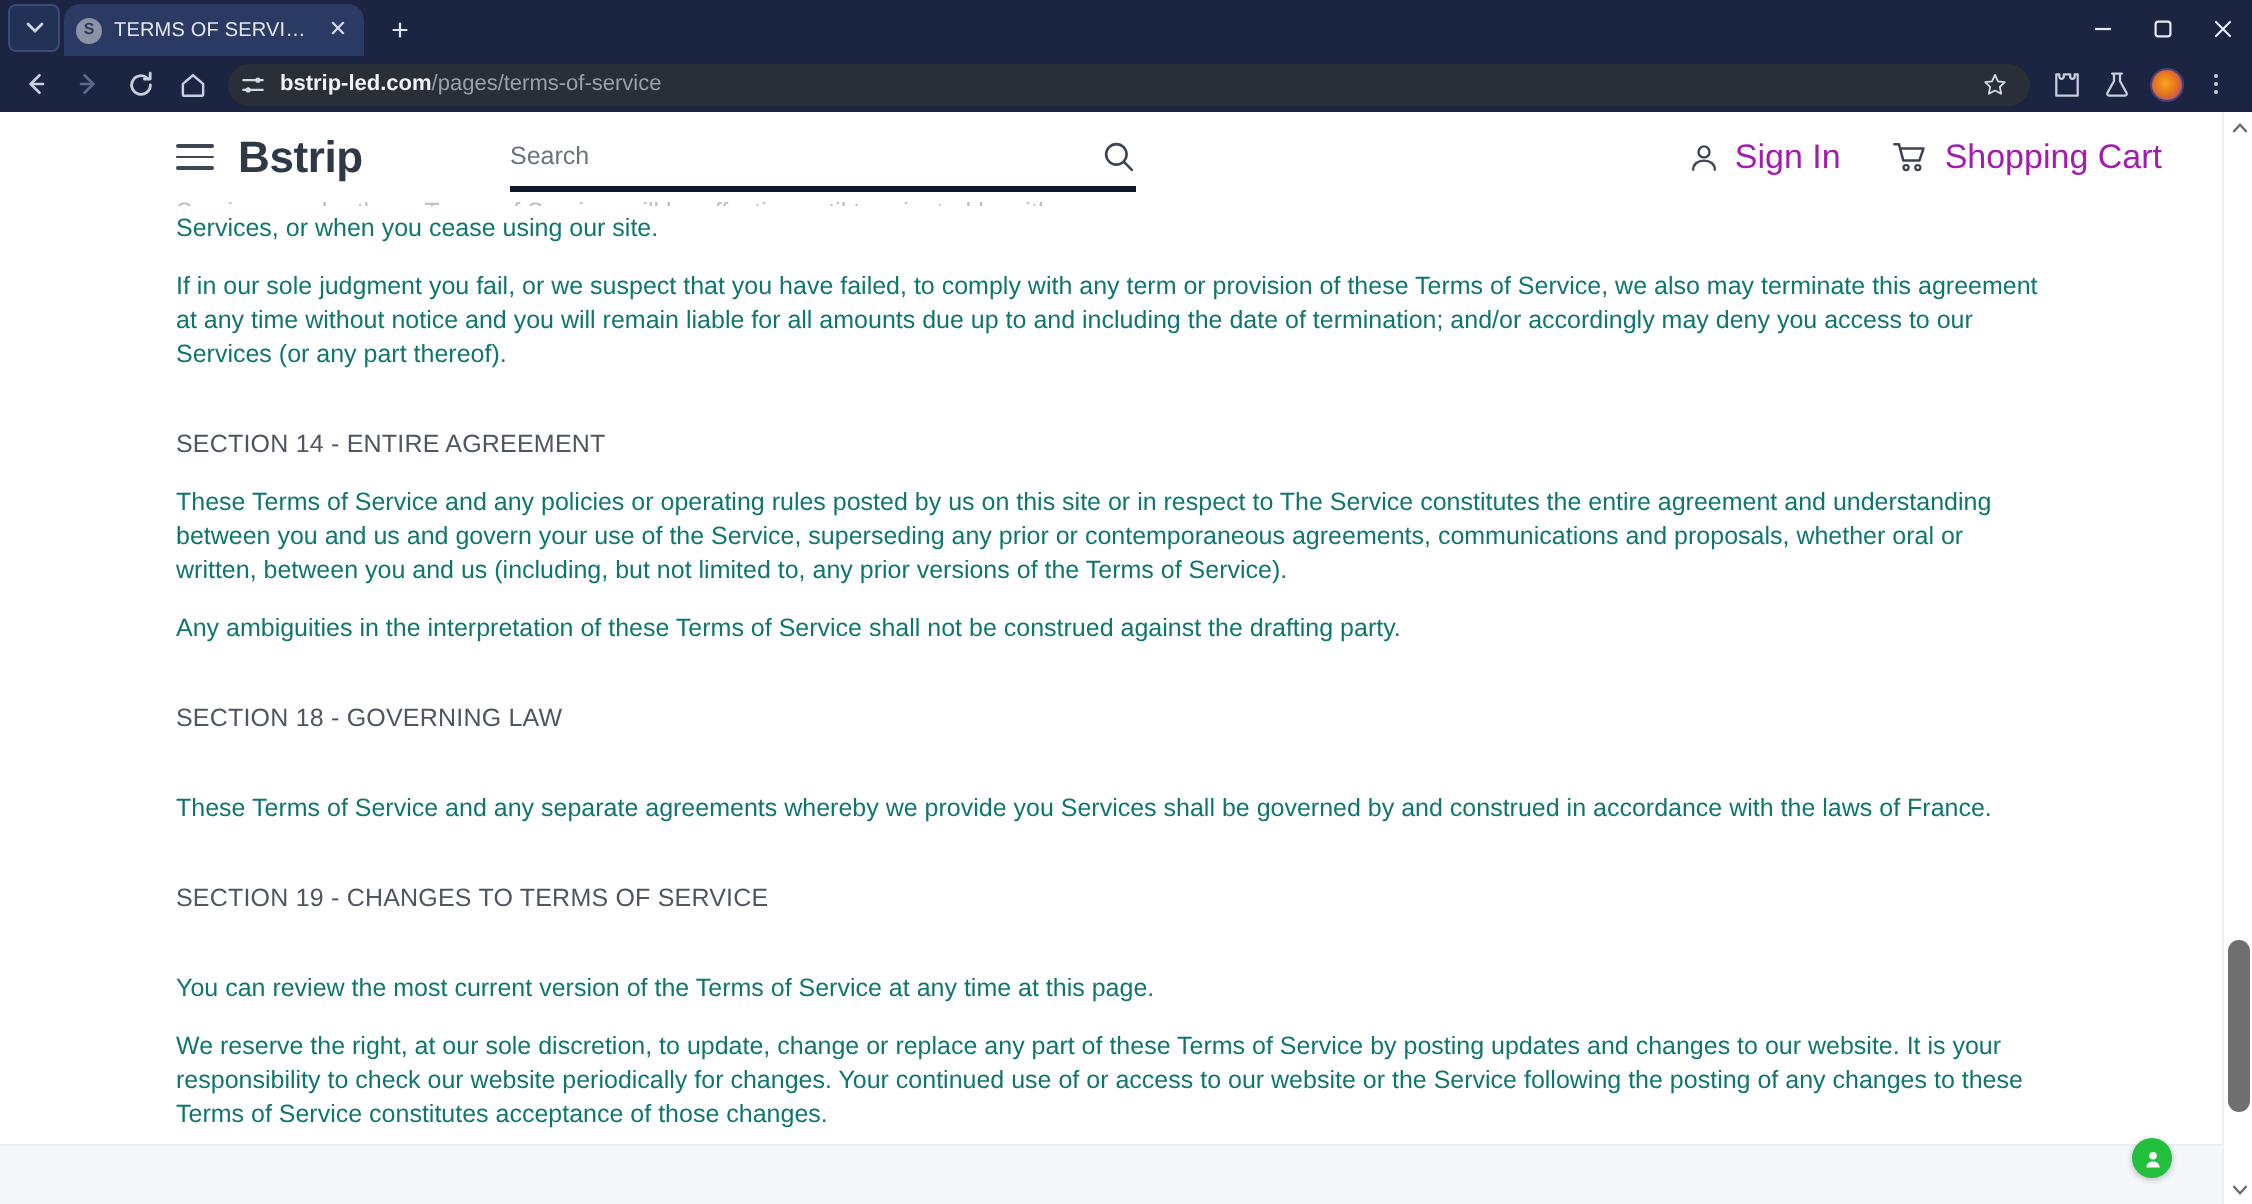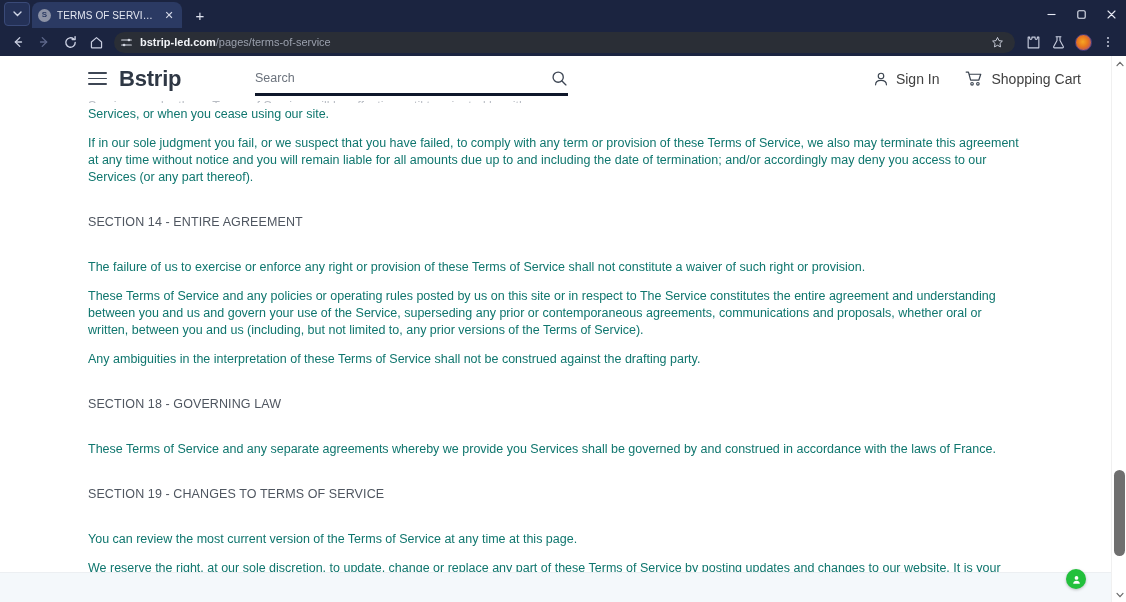--- a/index.html
+++ b/index.html
@@ -187,21 +187,21 @@
   .search-btn {
     width: 18px; height: 18px;
     display:flex; align-items:center; justify-content:center;
     color: #3d4654;
   }
   .header-right {
     position: absolute; right: 30px; top: 0; height: 45px;
     display: flex; align-items: center; gap: 26px;
   }
   .hitem { display:flex; align-items:center; gap: 7px; }
-  .hitem-label { font-size: 14px; color: #404040; }
+  .hitem-label { font-size: 17px; color: #a21caf; }
   .hicon { color: #3a434f; display:flex; align-items:center; }
 
   
   .doc {
     padding: 0 88px;
     position: relative;
   }
   .clipline {
     height: 5px;
     overflow: hidden;
@@ -421,21 +421,20 @@
           </div>
         </div>
       </div>
 
       <div class="doc">
         <div class="clipline">Services, under these Terms of Service, will be effective until terminated by either you or us.</div>
         <div id="doc-blocks">
             <p>Services, or when you cease using our site.</p>
             <p class="gap-para">If in our sole judgment you fail, or we suspect that you have failed, to comply with any term or provision of these Terms of Service, we also may terminate this agreement at any time without notice and you will remain liable for all amounts due up to and including the date of termination; and/or accordingly may deny you access to our Services (or any part thereof).</p>
             <h3 class="gap-head">SECTION 14 - ENTIRE AGREEMENT</h3>
-            <p class="gap-head">The failure of us to exercise or enforce any right or provision of these Terms of Service shall not constitute a waiver of such right or provision.</p>
             <p class="gap-para">These Terms of Service and any policies or operating rules posted by us on this site or in respect to The Service constitutes the entire agreement and understanding between you and us and govern your use of the Service, superseding any prior or contemporaneous agreements, communications and proposals, whether oral or written, between you and us (including, but not limited to, any prior versions of the Terms of Service).</p>
             <p class="gap-para">Any ambiguities in the interpretation of these Terms of Service shall not be construed against the drafting party.</p>
             <h3 class="gap-head">SECTION 18 - GOVERNING LAW</h3>
             <p class="gap-head">These Terms of Service and any separate agreements whereby we provide you Services shall be governed by and construed in accordance with the laws of France.</p>
             <h3 class="gap-head">SECTION 19 - CHANGES TO TERMS OF SERVICE</h3>
             <p class="gap-head">You can review the most current version of the Terms of Service at any time at this page.</p>
             <p class="gap-para">We reserve the right, at our sole discretion, to update, change or replace any part of these Terms of Service by posting updates and changes to our website. It is your responsibility to check our website periodically for changes. Your continued use of or access to our website or the Service following the posting of any changes to these Terms of Service constitutes acceptance of those changes.</p>
           </div>
       </div>
 

